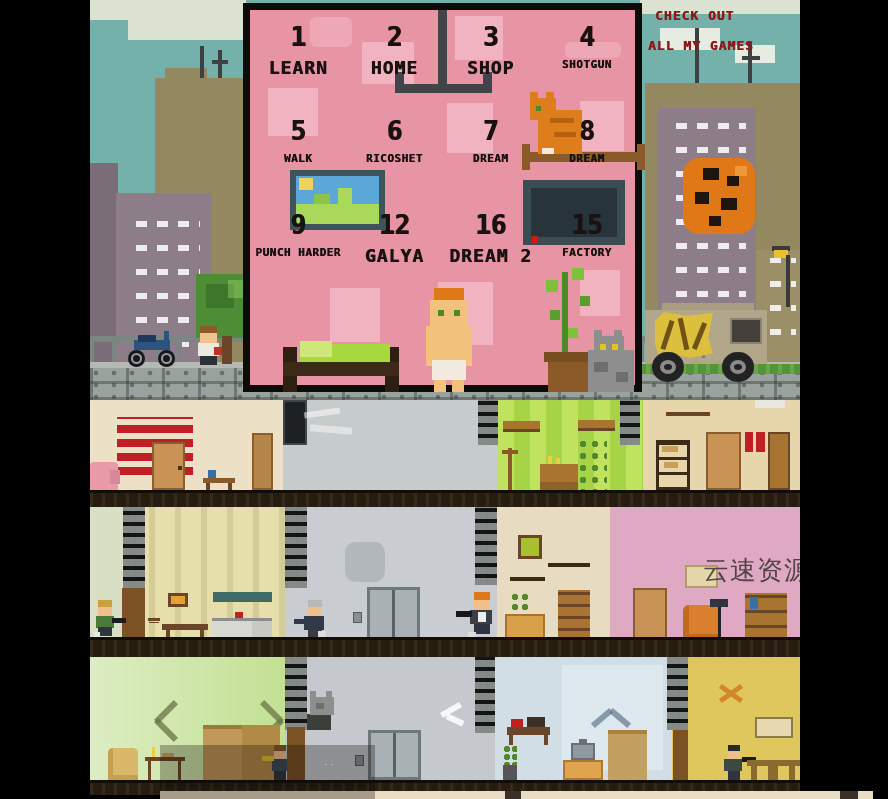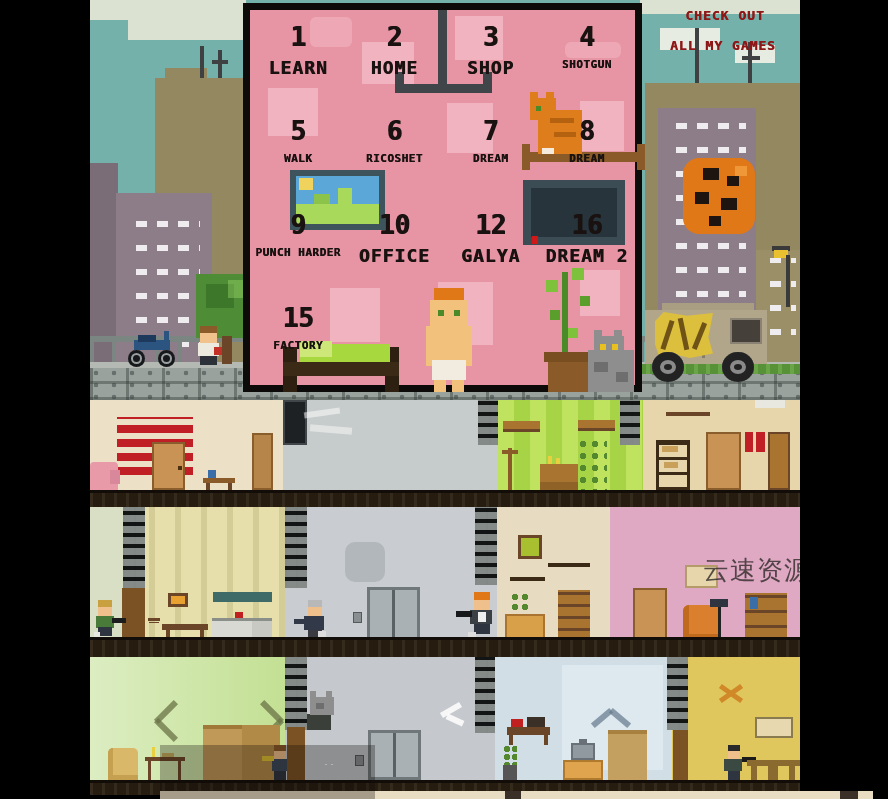--- a/index.html
+++ b/index.html
@@ -33,21 +33,21 @@
           grid-template-columns:repeat(4,1fr);grid-template-rows:repeat(4,1fr);}
   .cell{position:relative;display:flex;flex-direction:column;align-items:center;
         padding-top:14px;gap:9px;cursor:pointer;}
   .lvl-num{font-weight:700;font-size:26px;line-height:1;color:#191210;text-shadow:1px 0 #191210;}
   .lvl-label{font-weight:700;line-height:1;color:#191210;white-space:nowrap;}
   .lvl-label.lg{font-size:18px;letter-spacing:1px;text-shadow:.6px 0 #191210;}
   .lvl-label.sm{font-size:11px;letter-spacing:.5px;text-shadow:.4px 0 #191210;}
   .sq{background:#f0b3bf;}
   .ghost{background:rgba(243,182,193,.6);border-radius:6px;}
   .promo{color:#8e1717;font-weight:700;font-size:13px;letter-spacing:1px;
-         text-align:center;text-shadow:.5px 0 #8e1717;}
+         text-align:left;text-shadow:.5px 0 #8e1717;}
   .wm{font-family:"DejaVu Sans",sans-serif;font-size:26px;color:#2e2a28;opacity:.8;
       letter-spacing:1px;white-space:nowrap;}
 </style>
 </head>
 <body>
 
 <div id="stage">
 
   <div class="a" id="city" style="left:90px;top:0;width:710px;height:400px;background:#74b1ab;overflow:hidden;">
 
@@ -233,24 +233,20 @@
           <div class="lvl-num">7</div>
           <div class="lvl-label sm">DREAM</div>
         </div>
       <div class="cell">
           <div class="lvl-num">8</div>
           <div class="lvl-label sm">DREAM</div>
         </div>
       <div class="cell">
           <div class="lvl-num">9</div>
           <div class="lvl-label sm">PUNCH HARDER</div>
-        </div>
-      <div class="cell">
-          <div class="lvl-num">10</div>
-          <div class="lvl-label lg">OFFICE</div>
         </div>
       <div class="cell">
           <div class="lvl-num">12</div>
           <div class="lvl-label lg">GALYA</div>
         </div>
       <div class="cell">
           <div class="lvl-num">16</div>
           <div class="lvl-label lg">DREAM 2</div>
         </div>
       <div class="cell">

